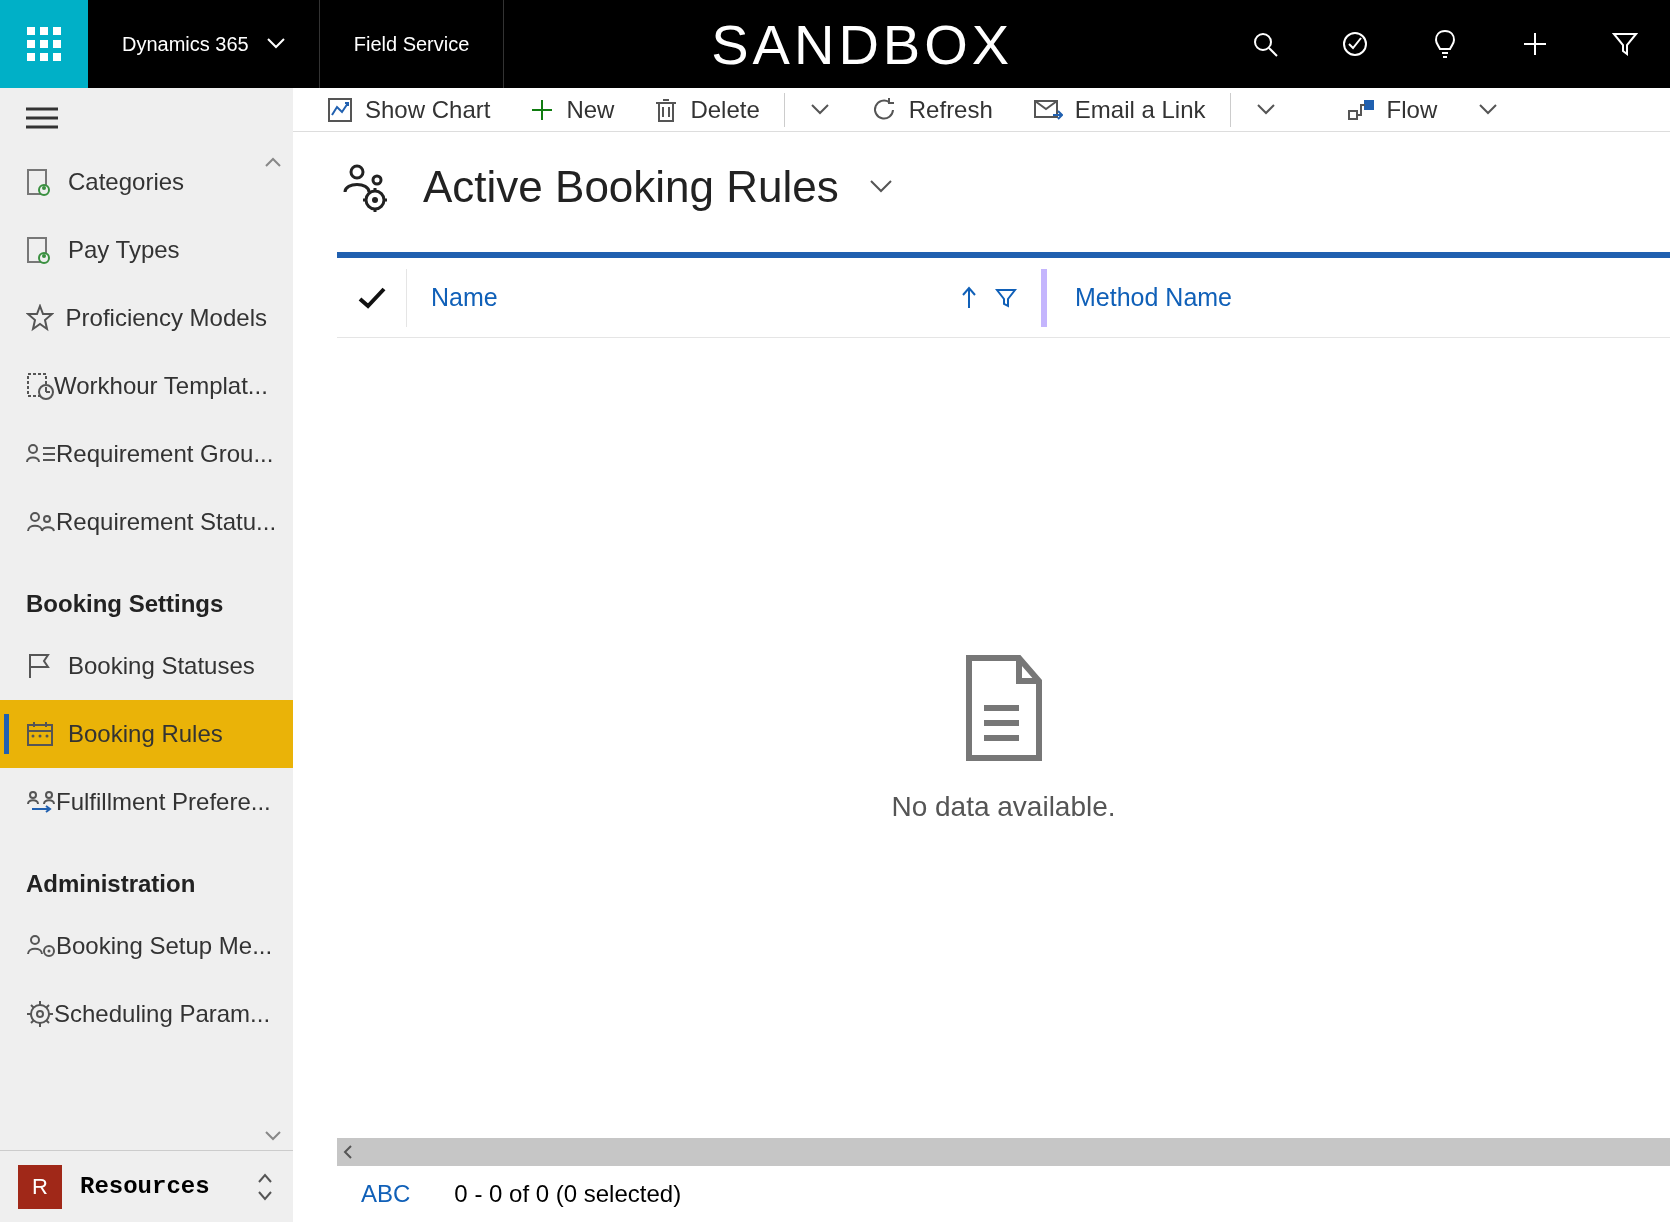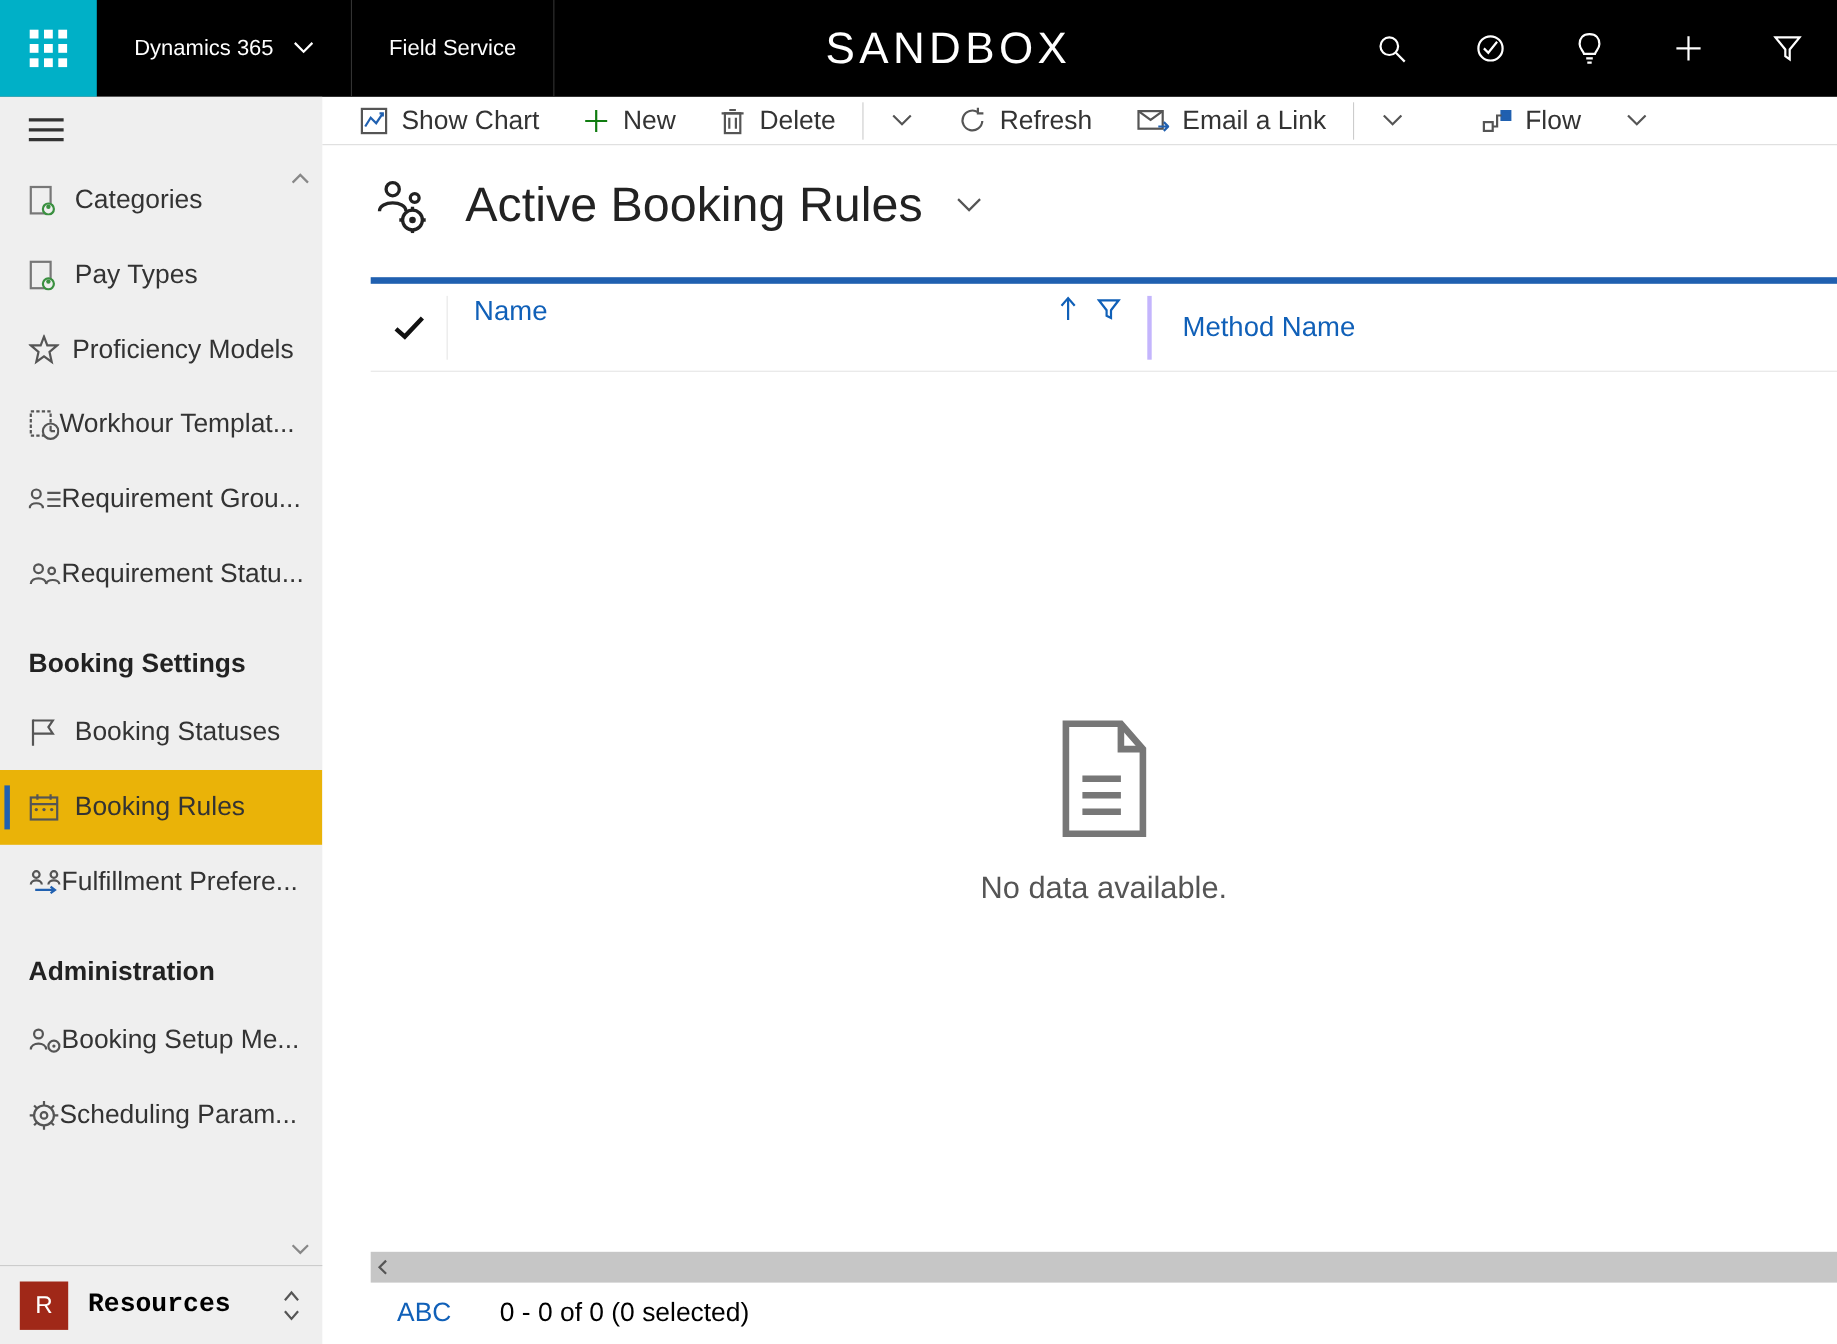--- a/index.html
+++ b/index.html
@@ -4,21 +4,21 @@
 <style>
   * { box-sizing: border-box; margin: 0; padding: 0; }
   html, body { width: 1670px; height: 1222px; font-family: "Segoe UI", Arial, sans-serif; overflow: hidden; background: #fff; }
   
   .topbar { display: flex; align-items: stretch; height: 88px; background: #000; color: #fff; }
   .waffle { width: 88px; background: #00B0C7; display: flex; align-items: center; justify-content: center; cursor: pointer; }
   .waffle-grid { display: grid; grid-template-columns: repeat(3, 8px); grid-template-rows: repeat(3, 8px); gap: 5px; }
   .waffle-grid span { background: #fff; width: 8px; height: 8px; }
   .top-seg { display: flex; align-items: center; padding: 0 34px; border-right: 1px solid #333; font-size: 20px; font-weight: 300; cursor: pointer; white-space: nowrap; }
   .top-seg .chev { margin-left: 18px; }
-  .sandbox { flex: 1; display: flex; align-items: center; justify-content: center; font-size: 40px; font-weight: 300; letter-spacing: 4px; }
+  .sandbox { flex: 1; display: flex; align-items: center; justify-content: center; font-size: 56px; font-weight: 300; letter-spacing: 4px; }
   .top-icons { display: flex; align-items: center; }
   .top-icon { width: 90px; display: flex; align-items: center; justify-content: center; cursor: pointer; }
   .top-icon svg { stroke: #fff; }
   
   .body { display: flex; height: calc(1222px - 88px); }
   
   .sidebar { width: 293px; background: #efefef; display: flex; flex-direction: column; position: relative; }
   .hamburger-row { padding: 18px 26px; }
   .hamburger { width: 32px; cursor: pointer; }
   .nav-scroll { flex: 1; overflow-y: hidden; position: relative; }
@@ -36,21 +36,21 @@
   .cmdbar { display: flex; align-items: center; height: 44px; border-bottom: 1px solid #ddd; padding: 0 18px; gap: 8px; }
   .cmd { display: flex; align-items: center; padding: 0 16px; height: 100%; font-size: 24px; color: #333; cursor: pointer; gap: 12px; }
   .cmd-sep { width: 1px; height: 34px; background: #ccc; }
   .cmd-chev { padding: 0 18px; cursor: pointer; }
   .page-head { display: flex; align-items: center; padding: 30px 44px 40px 44px; gap: 30px; }
   .page-title { font-size: 44px; font-weight: 400; color: #222; }
   .grid-wrap { margin: 0 0 0 44px; border-top: 6px solid #2060b0; flex: 1; display: flex; flex-direction: column; background:#fff;}
   .grid-head { display: flex; align-items: center; height: 80px; border-bottom: 1px solid #e5e5e5; }
   .gh-check { width: 70px; display: flex; justify-content: center; border-right: 1px solid #e5e5e5; height: 58px; align-items: center;}
   .gh-col { padding: 0 24px; font-size: 25px; color: #1060b8; cursor: pointer; display:flex; align-items:center; gap:14px;}
-  .gh-col.name { flex: 0 0 640px; border-right: 4px solid #c4b5fd; height:58px; align-items:flex-start; display:flex; justify-content:space-between;}
+  .gh-col.name { flex: 0 0 640px; border-right: 6px solid #c4b5fd; height:58px; align-items:center; display:flex; justify-content:space-between;}
   .gh-sorters { display:flex; gap:18px; color:#1060b8; align-items:center;}
   .gh-col.method { padding-left: 28px; }
   .grid-body { flex: 1; display: flex; flex-direction: column; align-items: center; justify-content: center; color: #666; }
   .grid-body .msg { font-size: 28px; margin-top: 28px; color:#555;}
   .grid-foot-scroll { height: 28px; background: #c6c6c6; display:flex; align-items:center; padding-left:6px; color:#555;}
   .grid-status { height: 56px; display: flex; align-items: center; padding: 0 24px; gap: 44px; font-size: 24px; }
   .abc { color: #1060b8; cursor: pointer; }
   svg { display:block; }
 </style>
 </head>

